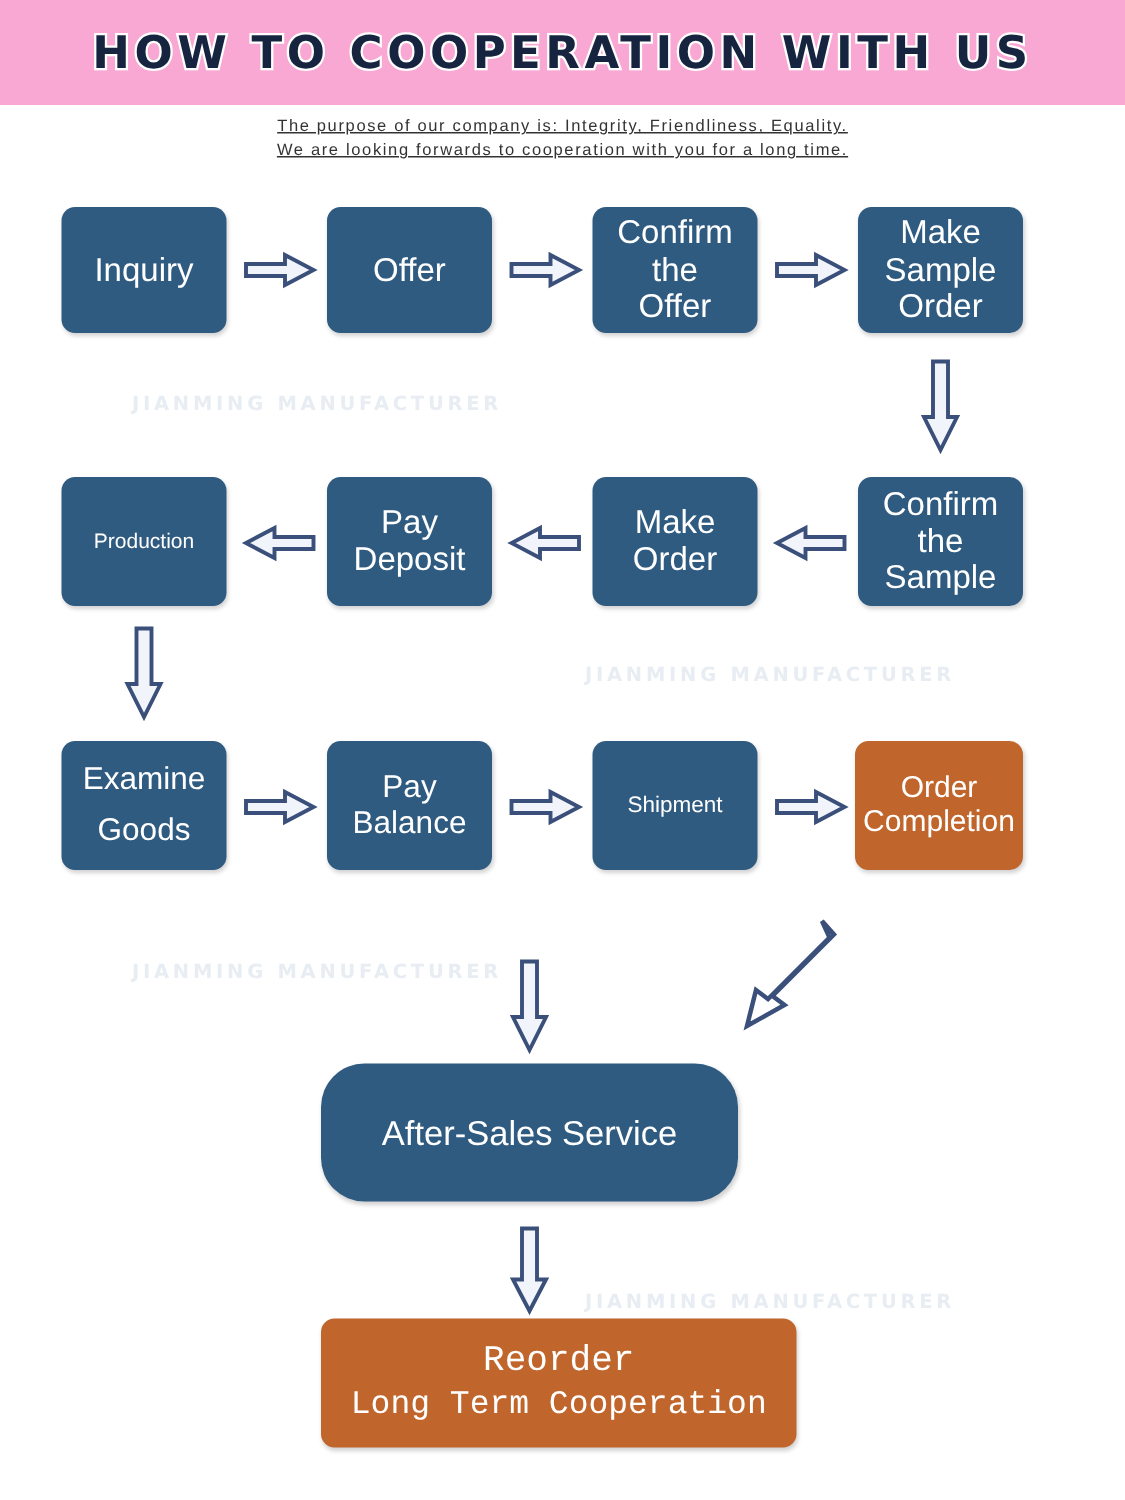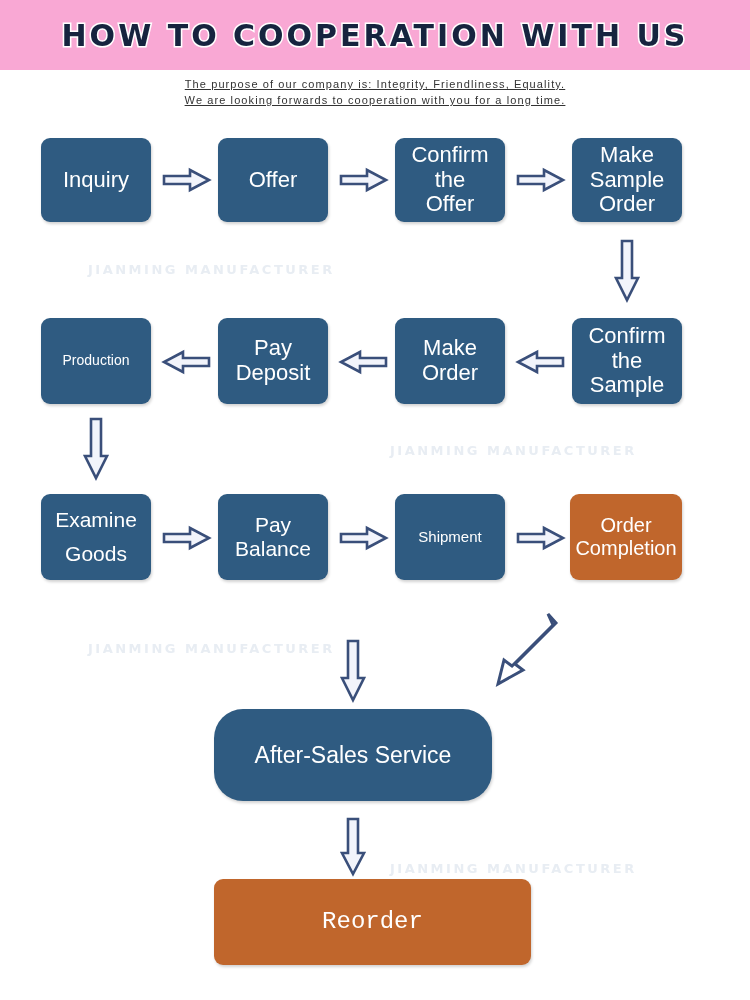--- a/index.html
+++ b/index.html
@@ -245,13 +245,14 @@
 </div>
 
 <div class="arrow" style="left:340px; top:818px;">
   <svg width="26" height="58" viewBox="0 0 26 58">
     <polygon points="8,1 18,1 18,35 24,35 13,56 2,35 8,35" fill="#f2f4fb" stroke="#3a4f7a" stroke-width="2.6" stroke-linejoin="miter"></polygon>
   </svg>
 </div>
 
 <div class="node orange" style="left:214px; top:879px; width:317px; height:86px; font-size:22px;font-family:Liberation Mono, monospace;">
   <span class="line" style="font-size:24px;">Reorder</span>
+  <span class="line" style="font-size:22px; margin-top:4px;">Long  Term  Cooperation</span>
 </div>
 
 </body></html>

